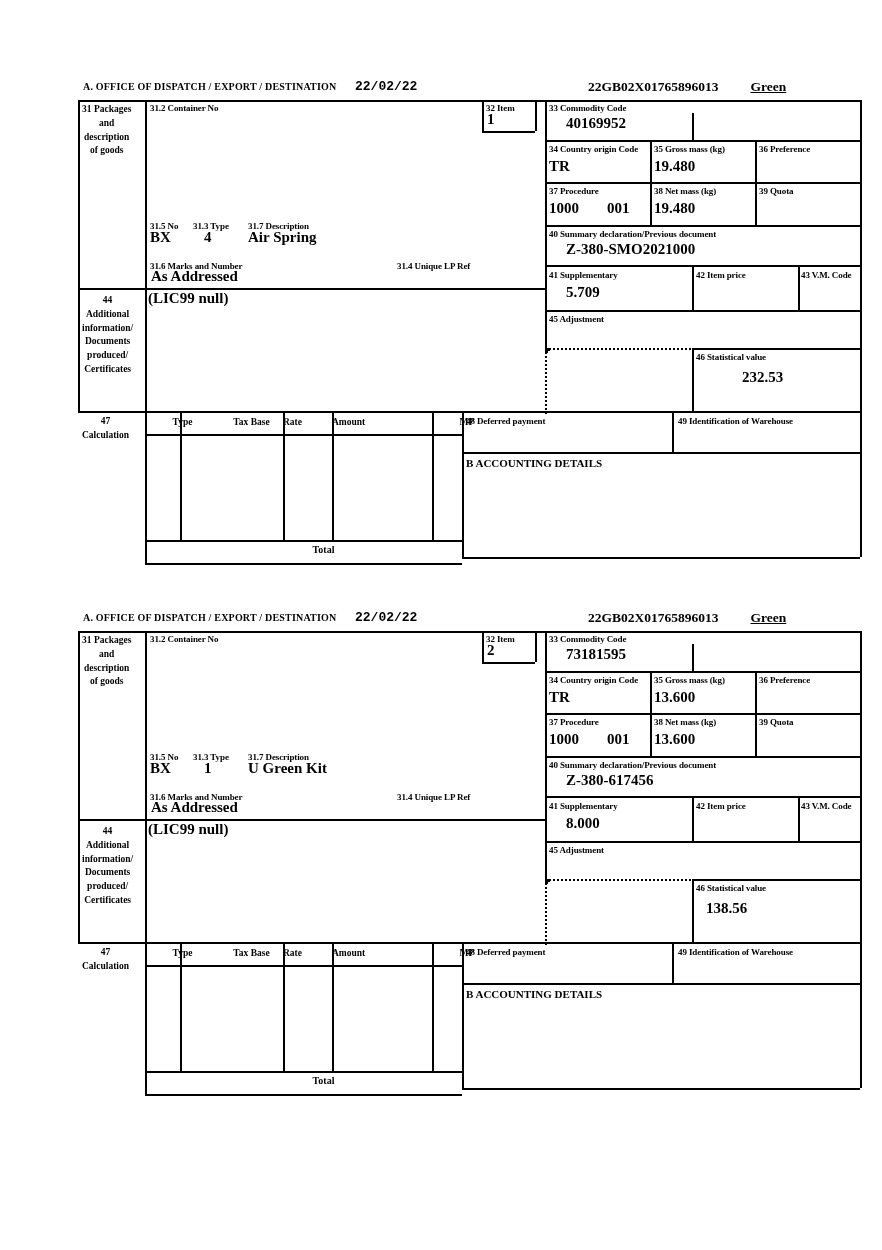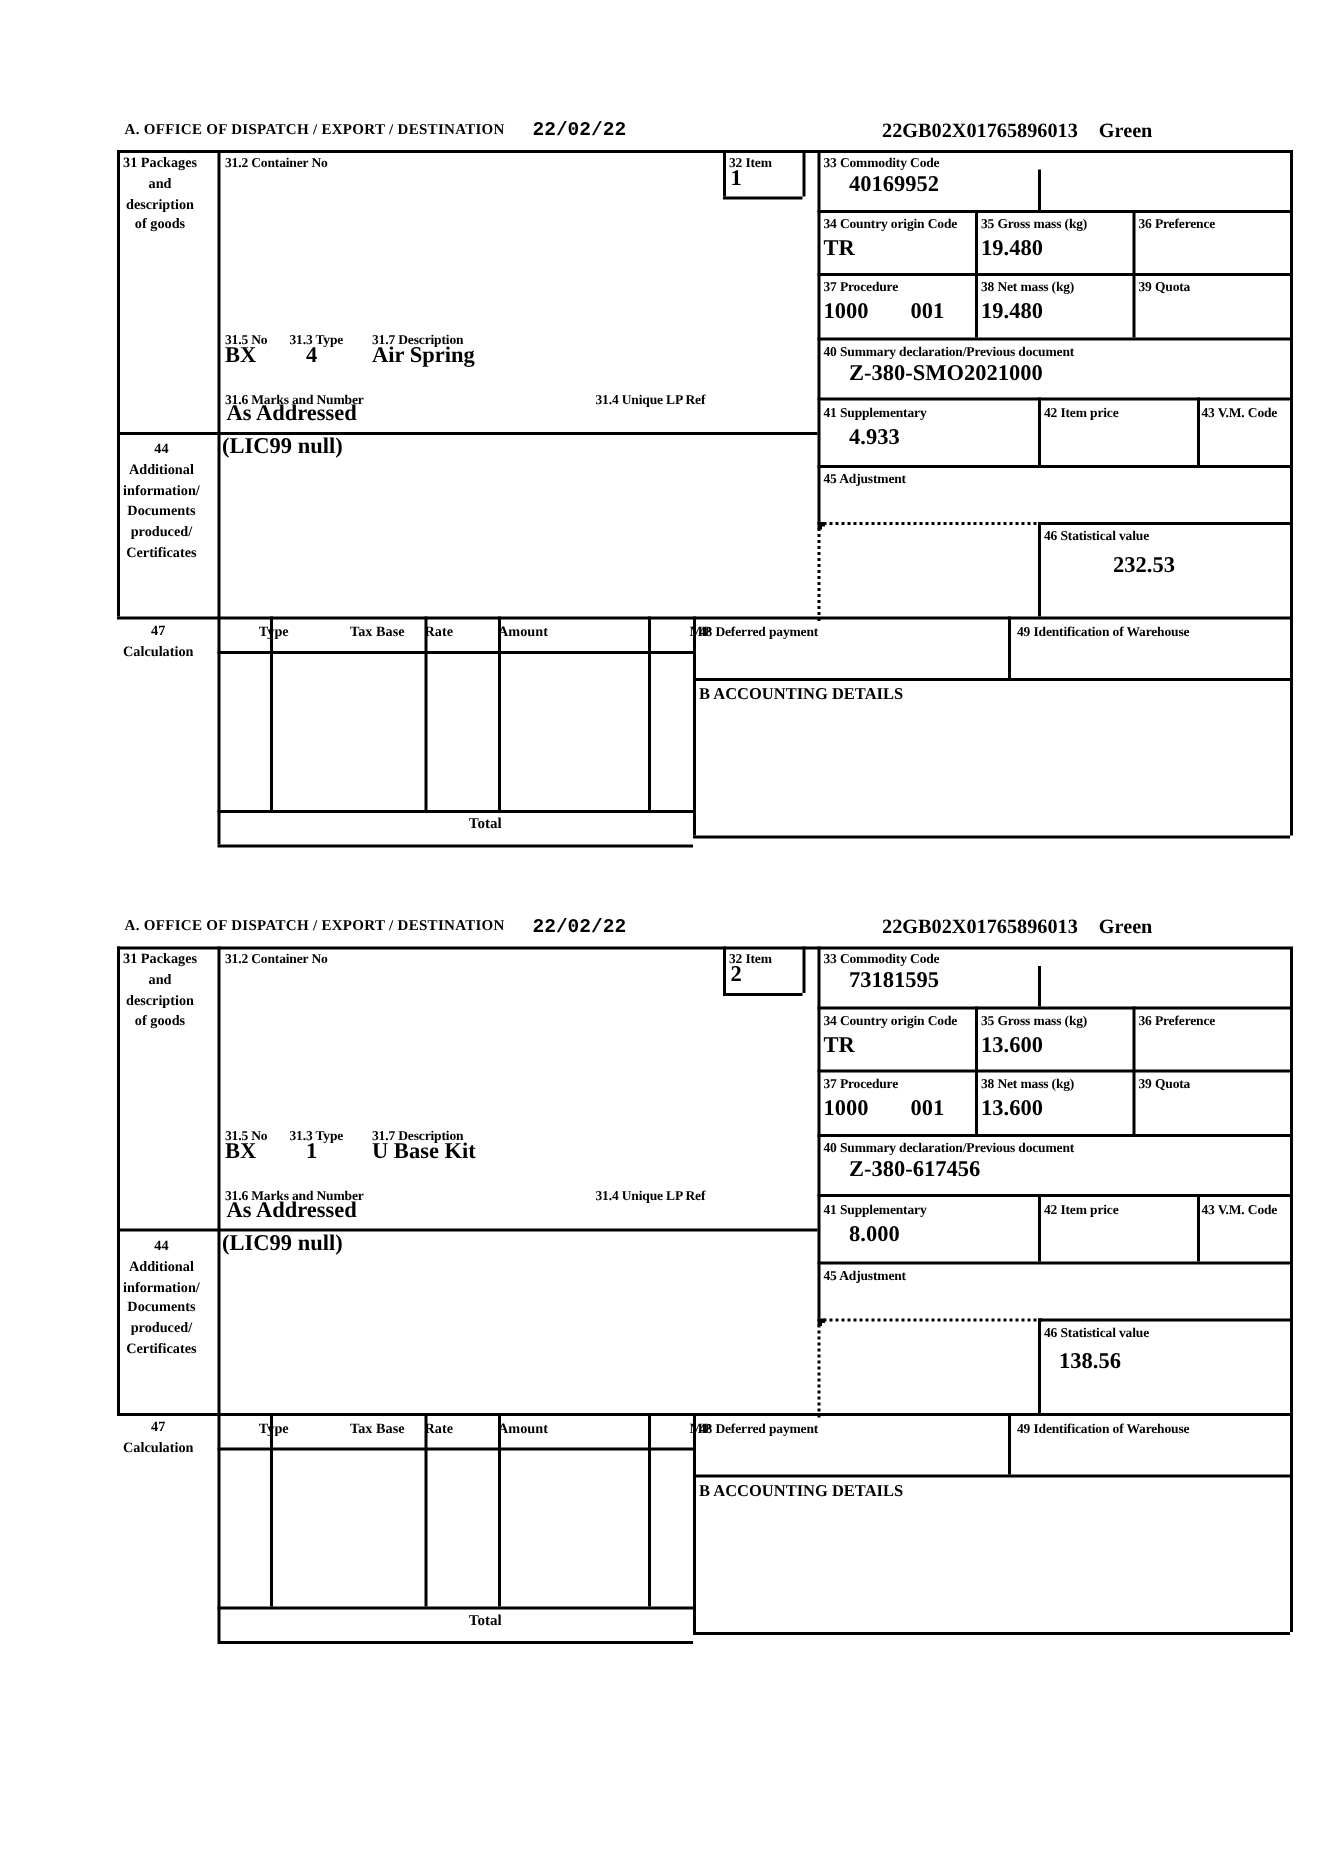--- a/index.html
+++ b/index.html
@@ -14,21 +14,21 @@
   .vl{position:absolute;width:0;border-left:2px solid #000;}
   .dot{border-top-style:dotted;border-left-style:dotted;}
   .t{position:absolute;white-space:nowrap;}
   .lbl{font-size:9px;font-weight:bold;letter-spacing:-0.1px;}
   .lblbig{font-size:9.5px;font-weight:bold;text-align:center;}
   .pl{white-space:pre-line;line-height:1.45;}
   .val{font-size:15px;font-weight:bold;line-height:1.05;}
   .hdr-office{font-size:10px;font-weight:bold;letter-spacing:0.2px;}
   .hdr-date{font-size:13px;font-weight:bold;font-family:Liberation Mono, monospace;}
   .hdr-ref{font-size:13.5px;font-weight:bold;}
-  .chn{margin-left:14px;}
+  .chn{margin-left:32px;text-decoration:underline;}
   .th{font-size:9.5px;font-weight:bold;}
   .ctr{text-align:center;padding-left:20px;}
   .rgt{text-align:left;}
   .bacct{font-size:11px;font-weight:bold;}
   .totallbl{font-size:10px;font-weight:bold;}
 </style>
 </head>
 <body>
 
 <div id="sections">
@@ -97,21 +97,21 @@
     <div class="t val" style="left:549px;top:121px;">1000</div>
     <div class="t val" style="left:607px;top:121px;">001</div>
     <div class="t lbl" style="left:654px;top:106px;">38 Net mass (kg)</div>
     <div class="t val" style="left:654px;top:121px;">19.480</div>
     <div class="t lbl" style="left:759px;top:106px;">39 Quota</div>
 
     <div class="t lbl" style="left:549px;top:149px;">40 Summary declaration/Previous document</div>
     <div class="t val" style="left:566px;top:162px;">Z-380-SMO2021000</div>
 
     <div class="t lbl" style="left:549px;top:190px;">41 Supplementary</div>
-    <div class="t val" style="left:566px;top:205px;">4.933</div>
+    <div class="t val" style="left:566px;top:205px;">5.709</div>
     <div class="t lbl" style="left:696px;top:190px;">42 Item price</div>
     <div class="t lbl" style="left:801px;top:190px;">43 V.M. Code</div>
 
     <div class="t lbl" style="left:549px;top:234px;">45 Adjustment</div>
     <div class="t lbl" style="left:696px;top:272px;">46 Statistical value</div>
     <div class="t val" style="left:742px;top:290px;">232.53</div>
 
     <div class="t lbl" style="left:150px;top:141px;">31.5 No</div>
     <div class="t lbl" style="left:193px;top:141px;">31.3 Type</div>
     <div class="t lbl" style="left:248px;top:141px;">31.7 Description</div>
@@ -222,21 +222,21 @@
 
     <div class="t lbl" style="left:549px;top:234px;">45 Adjustment</div>
     <div class="t lbl" style="left:696px;top:272px;">46 Statistical value</div>
     <div class="t val" style="left:706px;top:290px;">138.56</div>
 
     <div class="t lbl" style="left:150px;top:141px;">31.5 No</div>
     <div class="t lbl" style="left:193px;top:141px;">31.3 Type</div>
     <div class="t lbl" style="left:248px;top:141px;">31.7 Description</div>
     <div class="t val" style="left:150px;top:150px;">BX</div>
     <div class="t val" style="left:204px;top:150px;">1</div>
-    <div class="t val" style="left:248px;top:150px;">U Base Kit</div>
+    <div class="t val" style="left:248px;top:150px;">U Green Kit</div>
     <div class="t lbl" style="left:150px;top:181px;">31.6 Marks and Number</div>
     <div class="t lbl" style="left:397px;top:181px;">31.4 Unique LP Ref</div>
     <div class="t val" style="left:151px;top:189px;">As Addressed</div>
 
     <div class="t lblbig pl" style="left:82px;top:214px;">44
 Additional
 information/
 Documents
 produced/
 Certificates</div>

